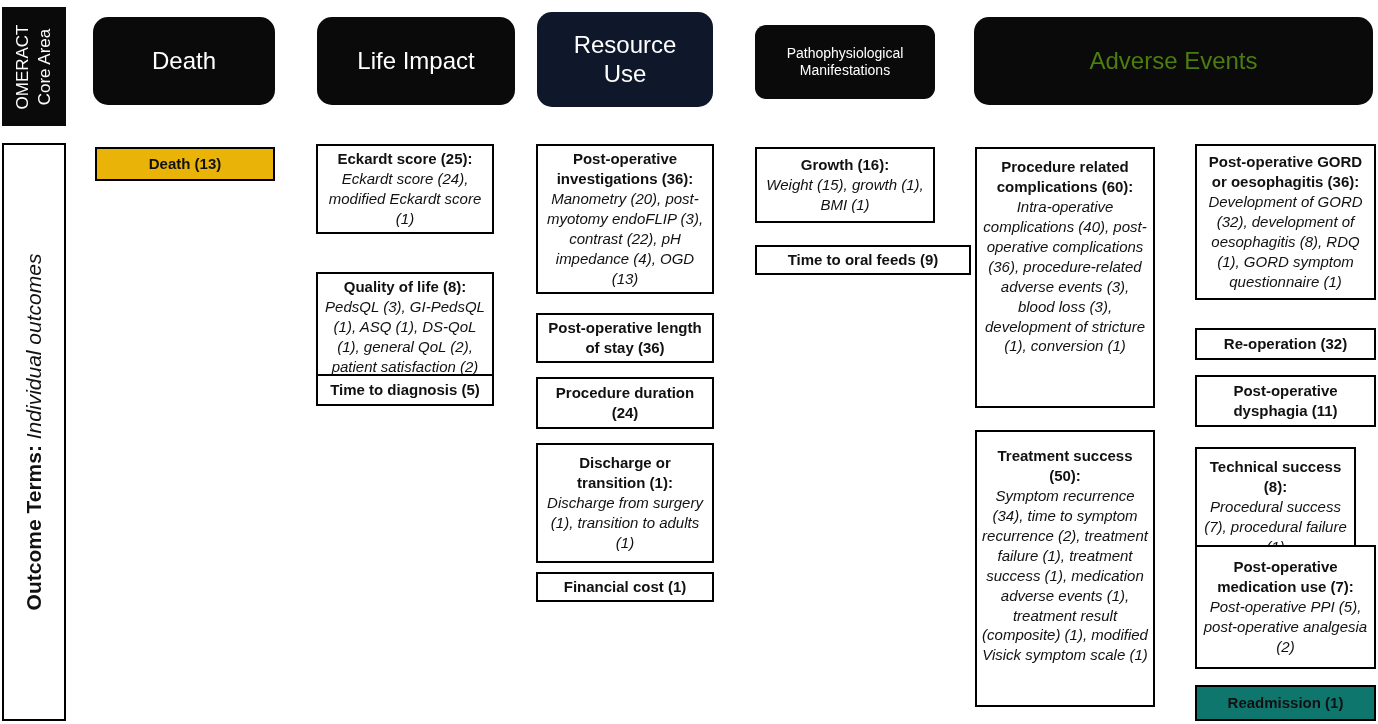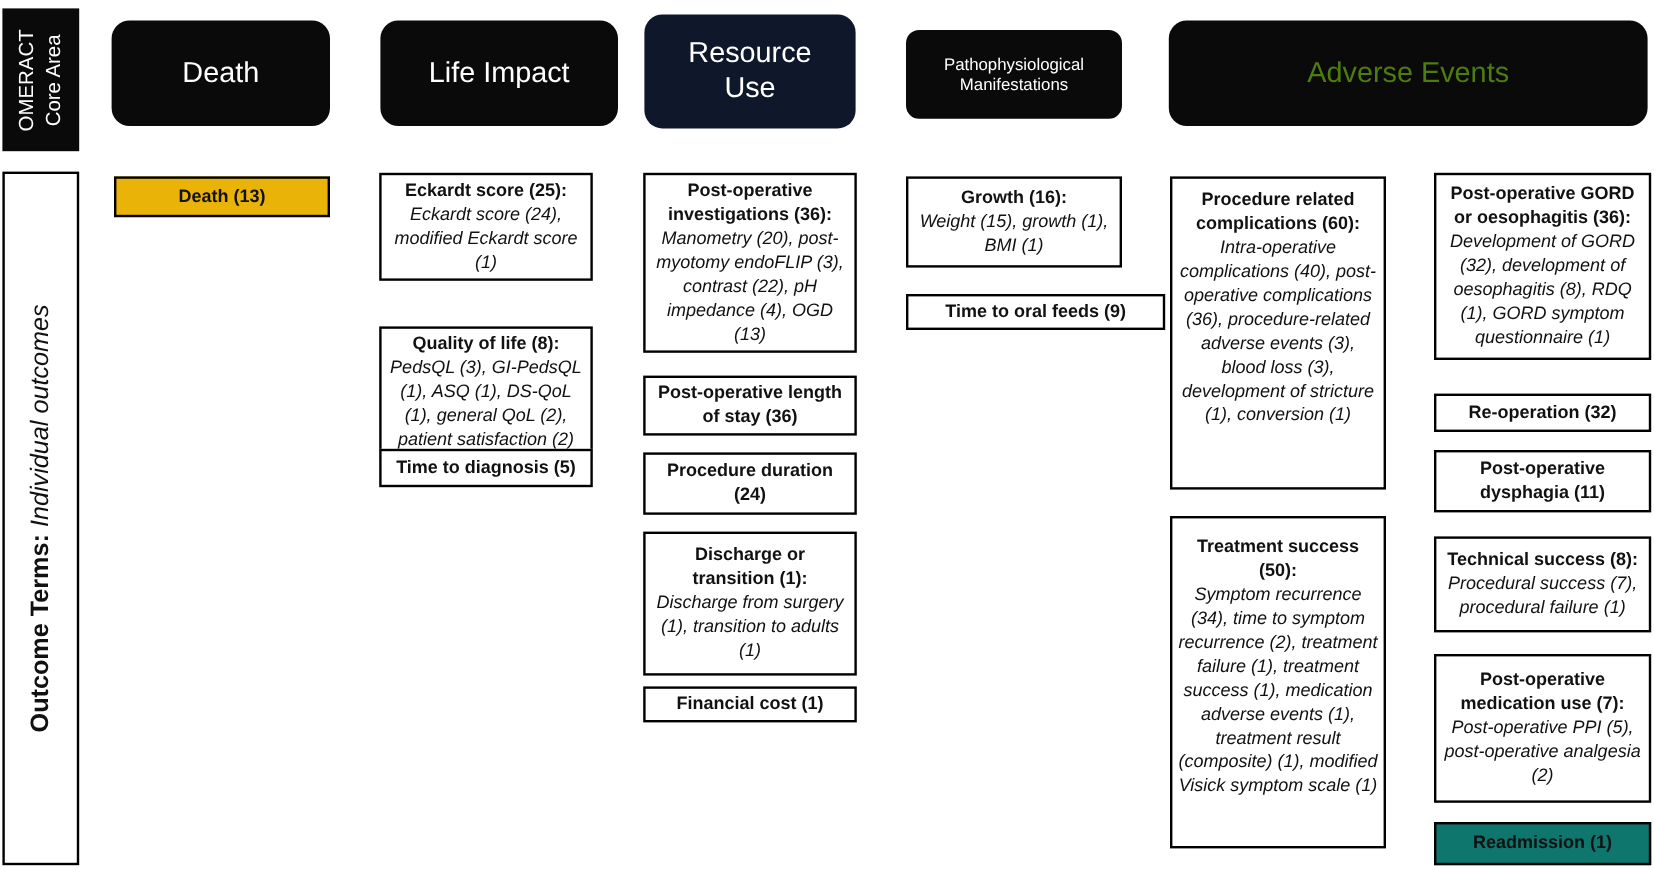--- a/index.html
+++ b/index.html
@@ -57,21 +57,21 @@
   .b-dur      { left:536px; top:377px; width:178px; padding-top:4px; padding-bottom:4px; }
   .b-disch    { left:536px; top:443px; width:178px; padding-top:8px; padding-bottom:8px; }
   .b-cost     { left:536px; top:572px; width:178px; }
   .b-growth   { left:755px; top:147px; width:180px; padding-top:6px; padding-bottom:6px; }
   .b-oral     { left:755px; top:245px; width:216px; }
   .b-proccomp { left:975px; top:147px; width:180px; min-height:261px; padding-top:8px; }
   .b-treat    { left:975px; top:430px; width:180px; min-height:277px; padding-top:14px; }
   .b-gord     { left:1195px; top:144px; width:181px; padding-top:6px; padding-bottom:6px; }
   .b-reop     { left:1195px; top:328px; width:181px; padding-top:4px; padding-bottom:4px; }
   .b-dysph    { left:1195px; top:375px; width:181px; padding-top:4px; padding-bottom:4px; }
-  .b-tech     { left:1195px; top:447px; width:181px; padding-top:8px; padding-bottom:8px; }
+  .b-tech     { left:1195px; top:447px; width:161px; padding-top:8px; padding-bottom:8px; }
   .b-meds     { left:1195px; top:545px; width:181px; padding-top:10px; padding-bottom:10px; }
   .b-readm    { left:1195px; top:685px; width:181px; padding-top:6px; padding-bottom:6px; }
 </style>
 </head>
 <body>
 
 <div class="canvas">
 
   <div class="corner-box" style="background: rgb(10, 10, 10); color: rgb(255, 255, 255);">
     <div class="vtext">OMERACT Core Area</div>

